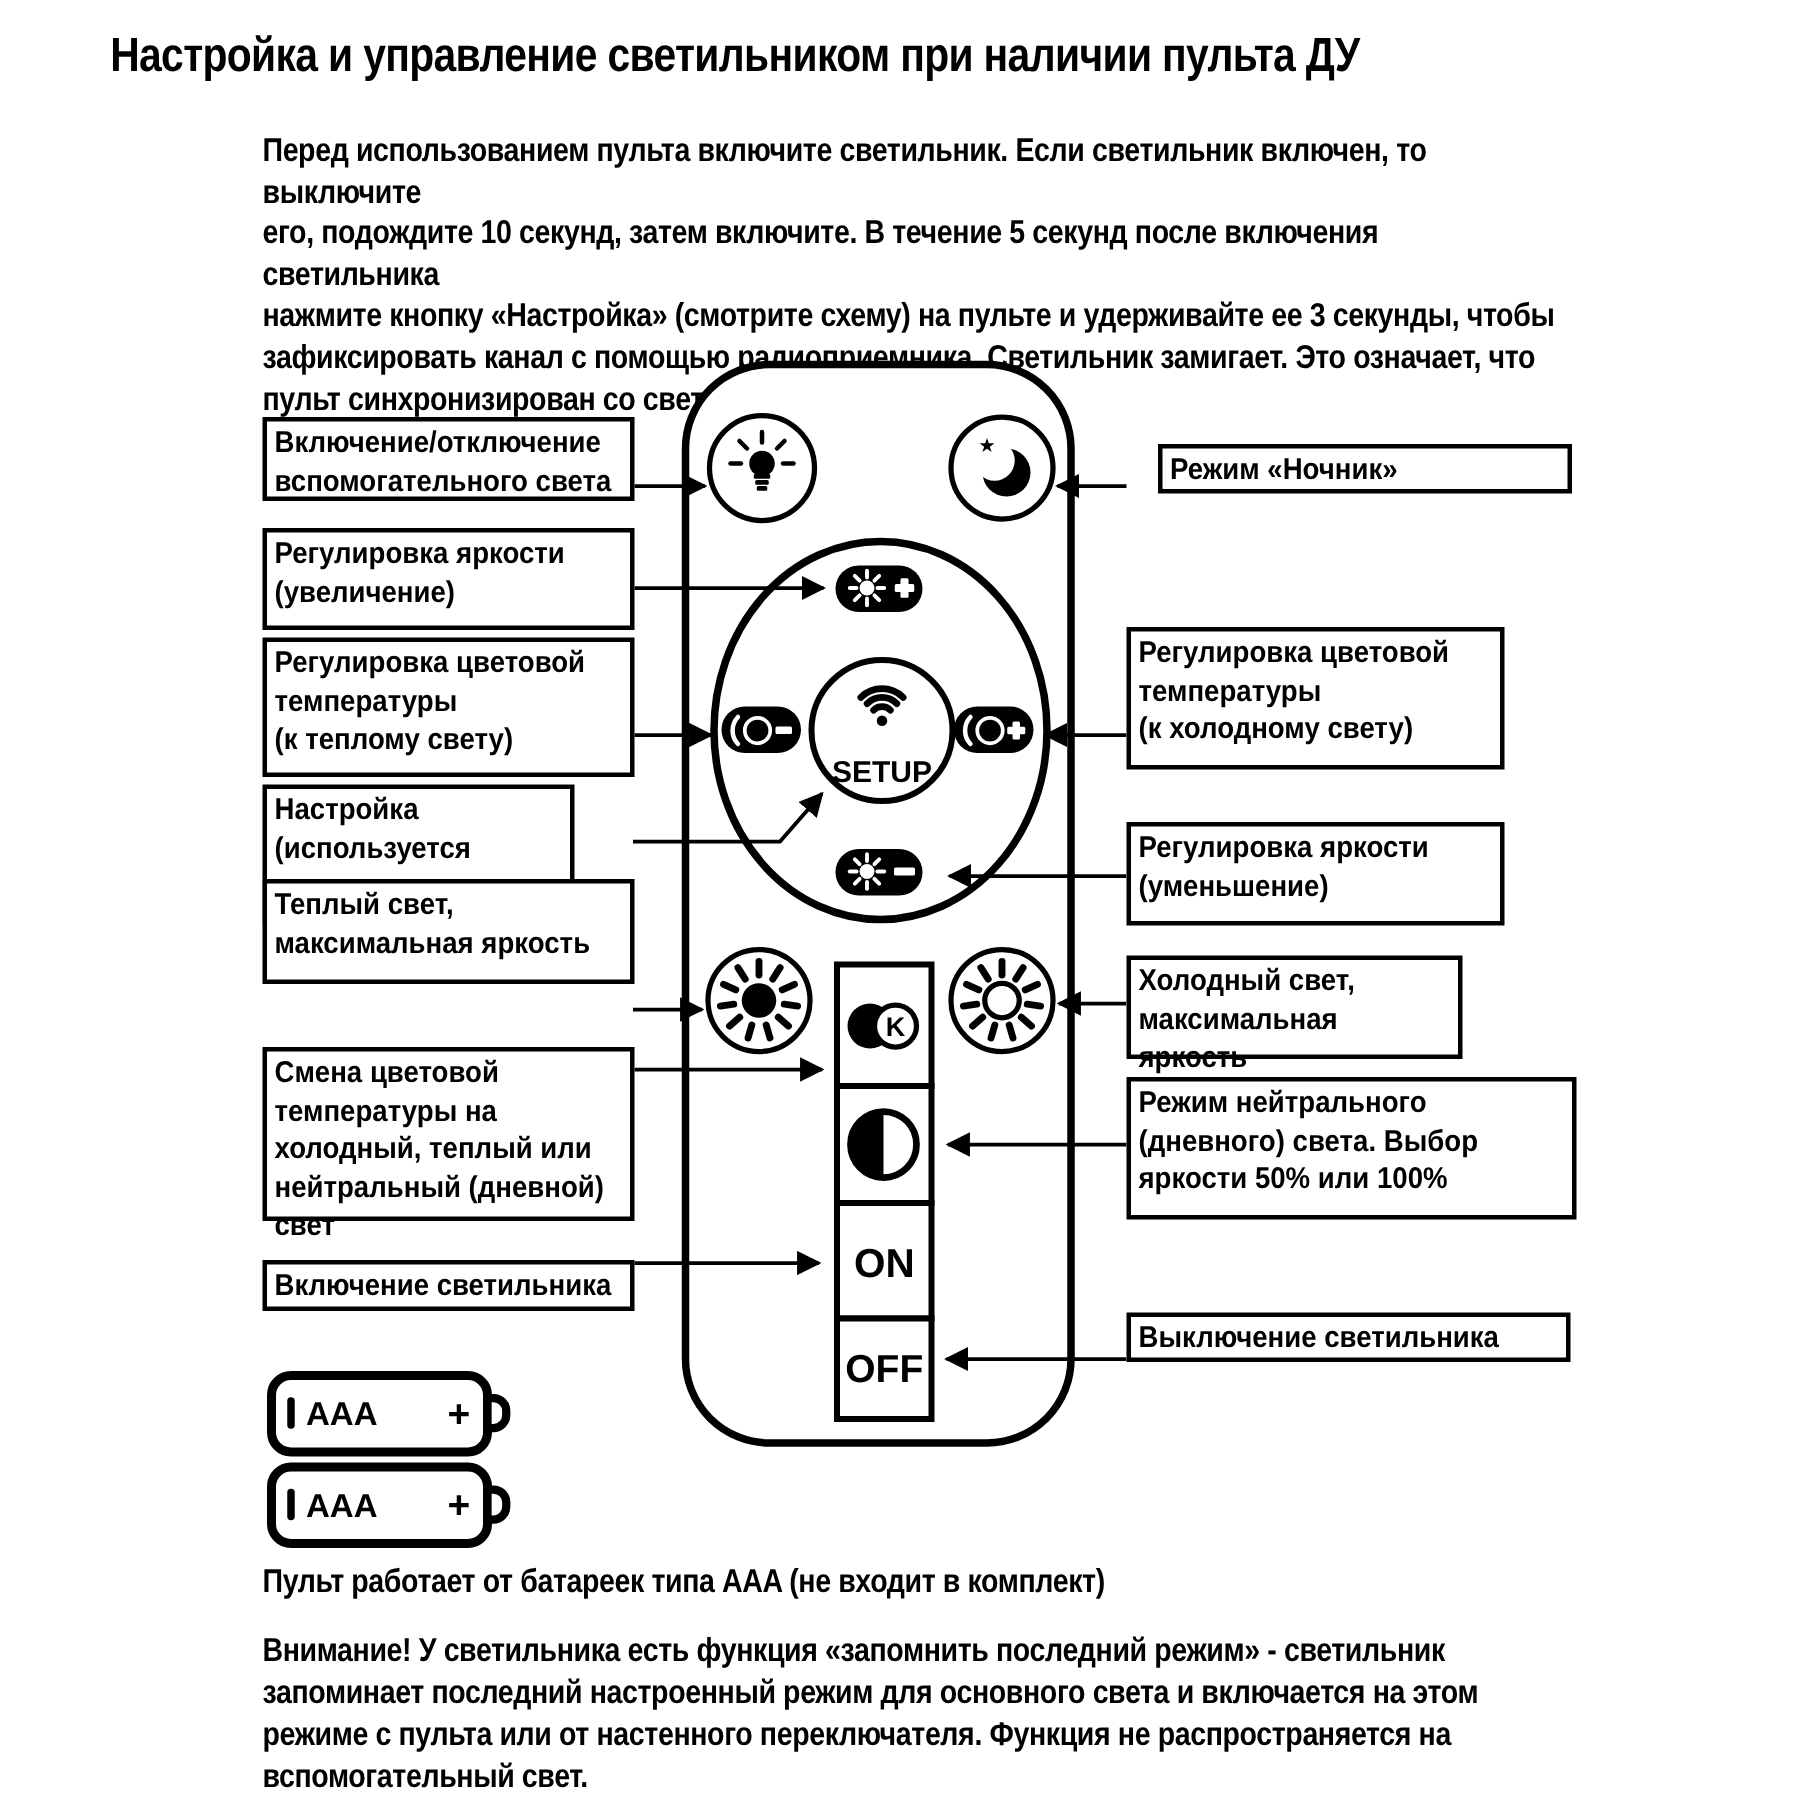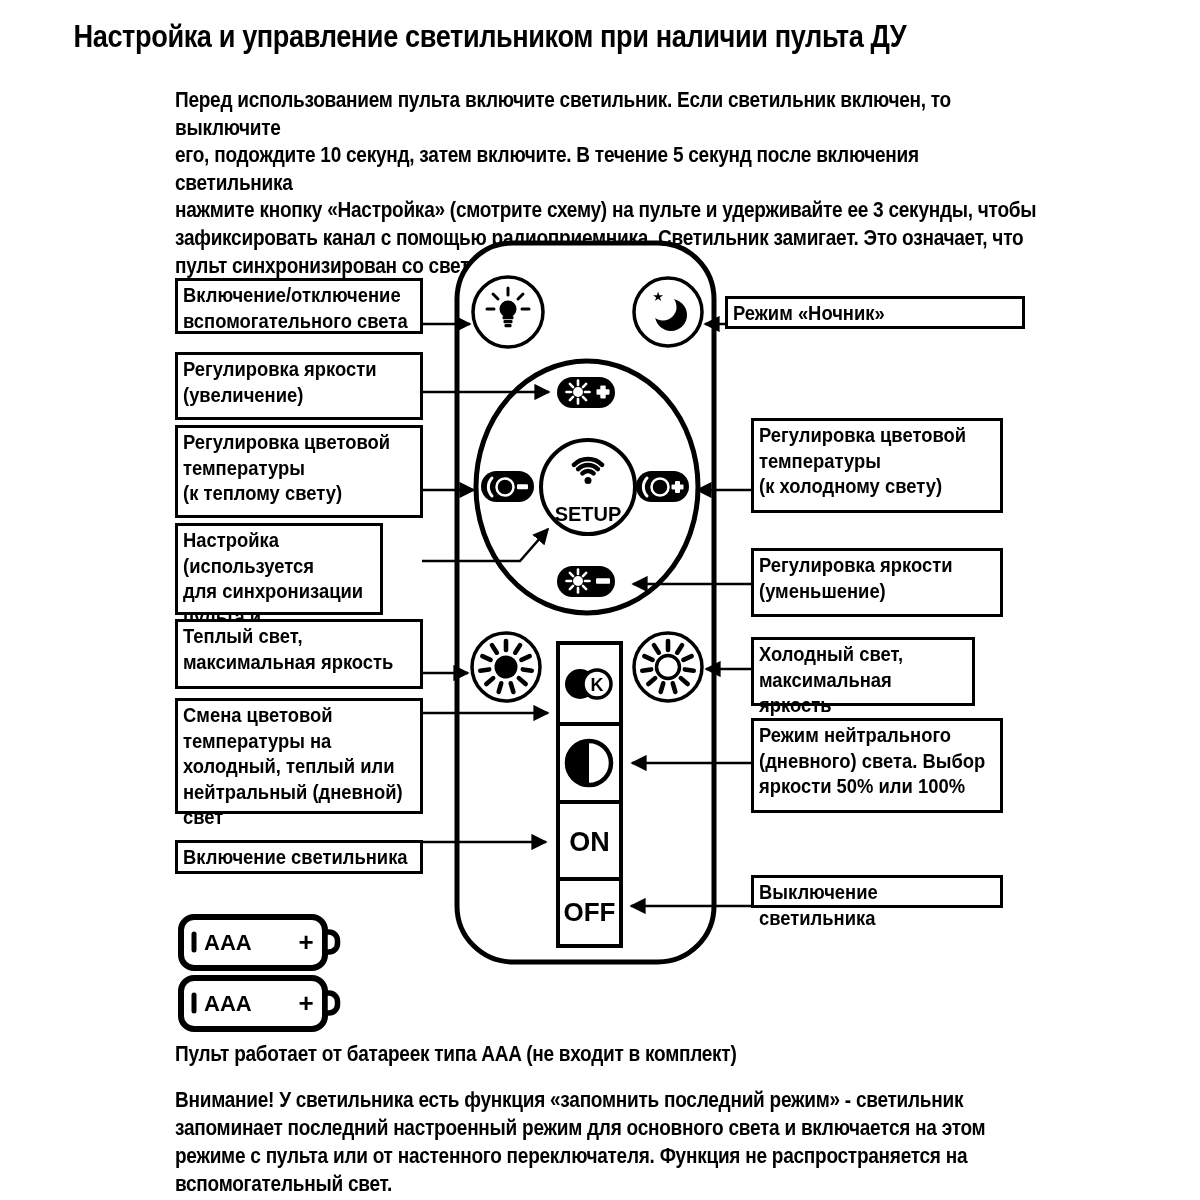--- a/index.html
+++ b/index.html
@@ -44,57 +44,57 @@
 <div class="callout" style="left:175px;top:425px;width:248px;height:93px">
     <div class="ctext">Регулировка цветовой
 температуры
 (к теплому свету)</div>
   </div>
 <div class="callout" style="left:175px;top:523px;width:208px;height:92px">
     <div class="ctext">Настройка (используется
 для синхронизации
 пульта и светильника)</div>
   </div>
-<div class="callout" style="left:175px;top:619px;width:248px;height:70px">
+<div class="callout" style="left:175px;top:586px;width:248px;height:70px">
     <div class="ctext">Теплый свет,
 максимальная яркость</div>
   </div>
 <div class="callout" style="left:175px;top:698px;width:248px;height:116px">
     <div class="ctext">Смена цветовой
 температуры на
 холодный, теплый или
 нейтральный (дневной)
 свет</div>
   </div>
 <div class="callout" style="left:175px;top:840px;width:248px;height:34px">
     <div class="ctext">Включение светильника</div>
   </div>
 
-<div class="callout" style="left:725px;top:296px;width:300px;height:33px">
+<div class="callout" style="left:772px;top:296px;width:276px;height:33px">
     <div class="ctext">Режим «Ночник»</div>
   </div>
 <div class="callout" style="left:751px;top:418px;width:252px;height:95px">
     <div class="ctext">Регулировка цветовой
 температуры
 (к холодному свету)</div>
   </div>
 <div class="callout" style="left:751px;top:548px;width:252px;height:69px">
     <div class="ctext">Регулировка яркости
 (уменьшение)</div>
   </div>
 <div class="callout" style="left:751px;top:637px;width:224px;height:69px">
     <div class="ctext">Холодный свет,
 максимальная яркость</div>
   </div>
-<div class="callout" style="left:751px;top:718px;width:252px;height:95px">
+<div class="callout" style="left:751px;top:718px;width:300px;height:95px">
     <div class="ctext">Режим нейтрального
 (дневного) света. Выбор
 яркости 50% или 100%</div>
   </div>
-<div class="callout" style="left:751px;top:875px;width:252px;height:33px">
+<div class="callout" style="left:751px;top:875px;width:296px;height:33px">
     <div class="ctext">Выключение светильника</div>
   </div>
 
 <svg width="1200" height="1200" viewBox="0 0 1200 1200">
   <defs>
     <marker id="arr" viewBox="0 0 10 10" refX="9" refY="5" markerWidth="6.5" markerHeight="6.5" orient="auto">
       <path d="M0 0 L10 5 L0 10 z" fill="#000"></path>
     </marker>
     <g id="rays8" stroke="#fff" stroke-width="2.6" stroke-linecap="round">
       <line x1="7" y1="0" x2="11.5" y2="0"></line>

